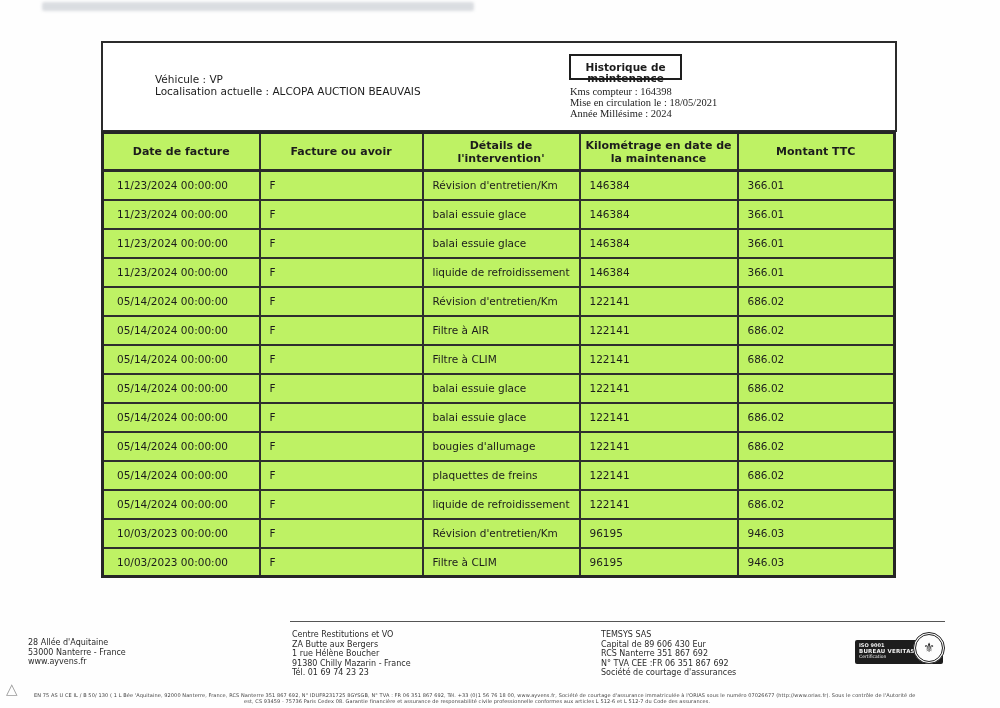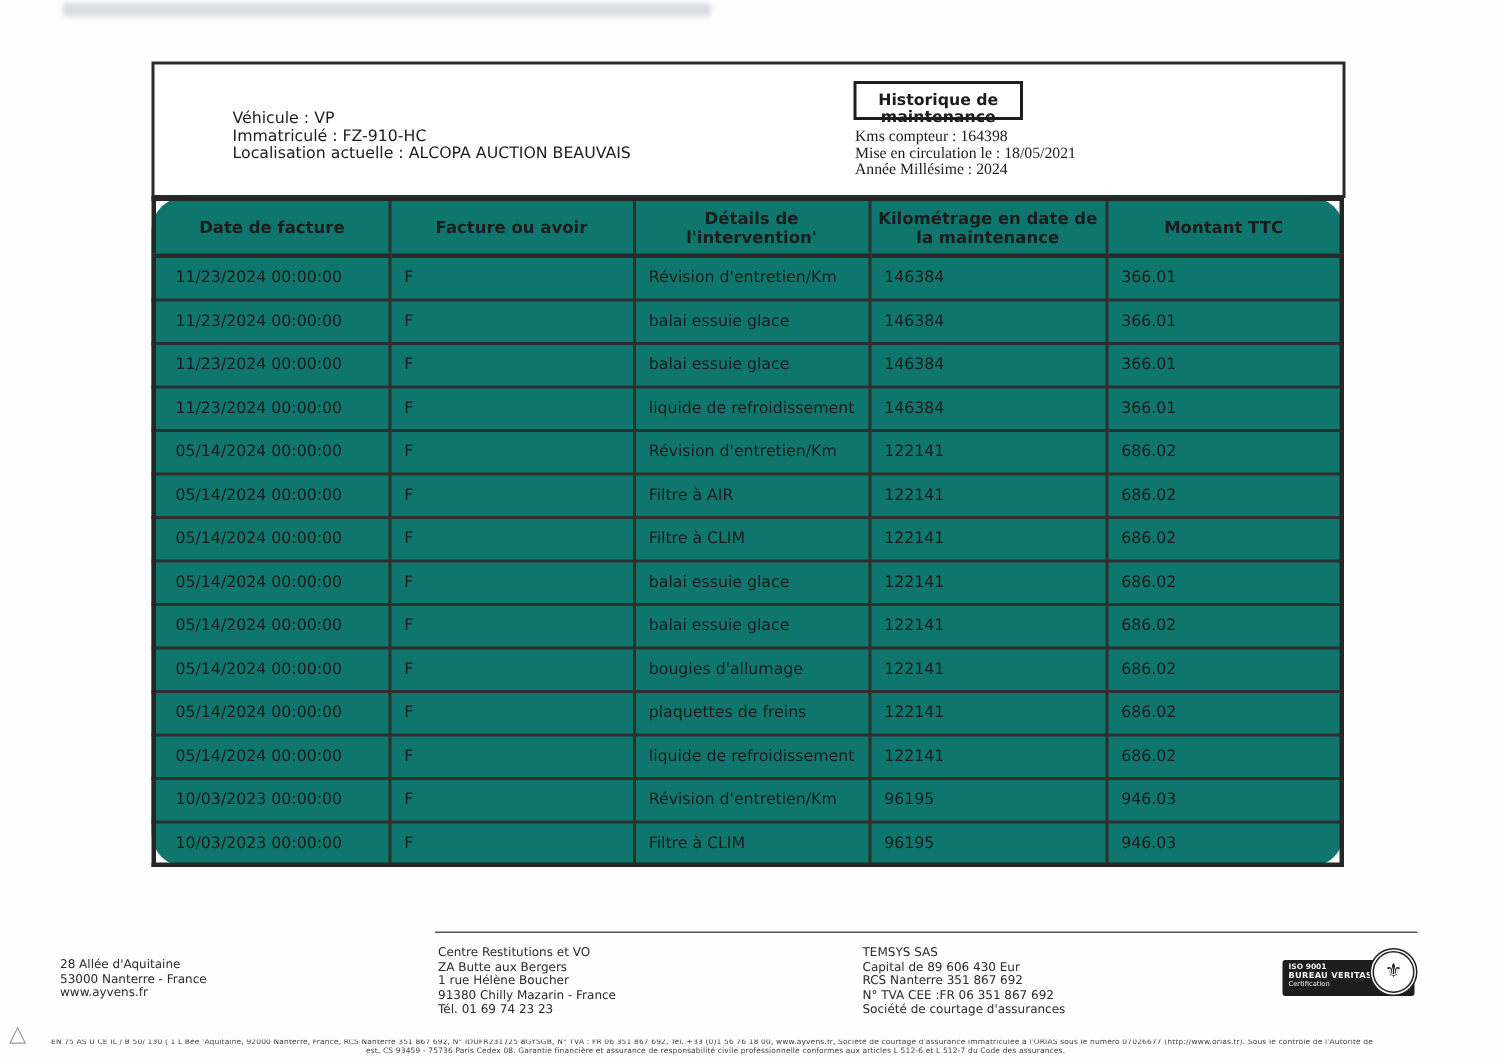--- a/index.html
+++ b/index.html
@@ -16,35 +16,35 @@
   
   .info-box { position:absolute; left:101px; top:41px; width:796px; height:91px;
     border:2px solid #2b2b2b; background:#fff; }
   .vehicle-info { position:absolute; left:12px; top:31px; font-size:10.5px; line-height:11.5px;margin-left:40px; }
   .title-box { position:absolute; left:466px; top:11px; width:113px; height:26px;
     border:2px solid #1e1e1e; text-align:center; font-weight:bold; font-size:10.5px; line-height:11px; padding-top:6px; }
   .meter-info { position:absolute; left:467px; top:43px; font-size:10.5px; line-height:11px;font-family:Liberation Serif, serif; }
 
   
   table.maint { position:absolute; left:101px; top:131px; border-collapse:collapse;
-    table-layout:fixed; width:792px; font-size:10.5px; color:#1c1c1c; background:#0f766e;border-radius:23px; }
+    table-layout:fixed; width:792px; font-size:10.5px; color:#1c1c1c; background:#bef264; }
   table.maint th, table.maint td { border:2px solid #2e2e2e; overflow:hidden; white-space:nowrap; }
   table.maint th { height:38px; font-size:11px; font-weight:bold; text-align:center;
     padding:2px 4px; white-space:normal; line-height:13px; border-bottom:3px solid #2a2a2a; }
   table.maint td { height:29px; padding-left:9px; vertical-align:middle; }
   table.maint td:first-child { padding-left:13px; }
   table.maint { border:3px solid #262626; }
 
   
   .footer-divider { position:absolute; left:290px; top:621px; width:655px; height:0;
     border-top:1px solid #555; }
   .footer-col { position:absolute; font-size:8px; line-height:9.5px; color:#2a2a2a; }
-  .footer-left   { left:28px;  top:638px;margin-left:12px; }
+  .footer-left   { left:28px;  top:638px; }
   .footer-center { left:292px; top:630px; }
-  .footer-right  { left:575px; top:630px; }
+  .footer-right  { left:601px; top:630px; }
 
   .cert-badge { position:absolute; left:855px; top:638px; width:90px; height:28px; }
   .cert-rect { position:absolute; left:0; top:2px; width:88px; height:24px; background:#1d1d1d;
     border-radius:2px; color:#f2f2f2; padding:3px 4px; line-height:5.5px; }
   .cert-rect .c1 { font-size:5px; font-weight:bold; }
   .cert-rect .c2 { font-size:5.5px; font-weight:bold; letter-spacing:.2px; }
   .cert-rect .c3 { font-size:4.5px; }
   .cert-seal { position:absolute; left:58px; top:-6px; width:32px; height:32px; background:#fdfdfd;
     border:3px double #222; border-radius:50%; text-align:center; line-height:26px; font-size:13px; color:#222; }
 
@@ -56,21 +56,20 @@
 </head>
 <body>
 
 <div id="paper">
 
   <div class="smudge-top"></div>
 
   <div class="info-box">
     <div class="vehicle-info">
       <div>Véhicule : VP</div>
-      <div>Immatriculé : FZ-910-HC</div>
       <div>Localisation actuelle : ALCOPA AUCTION BEAUVAIS</div>
     </div>
     <div class="title-box">
       <div>Historique de</div>
       <div>maintenance</div>
     </div>
     <div class="meter-info">
       <div>Kms compteur : 164398</div>
       <div>Mise en circulation le : 18/05/2021</div>
       <div>Année Millésime : 2024</div>

